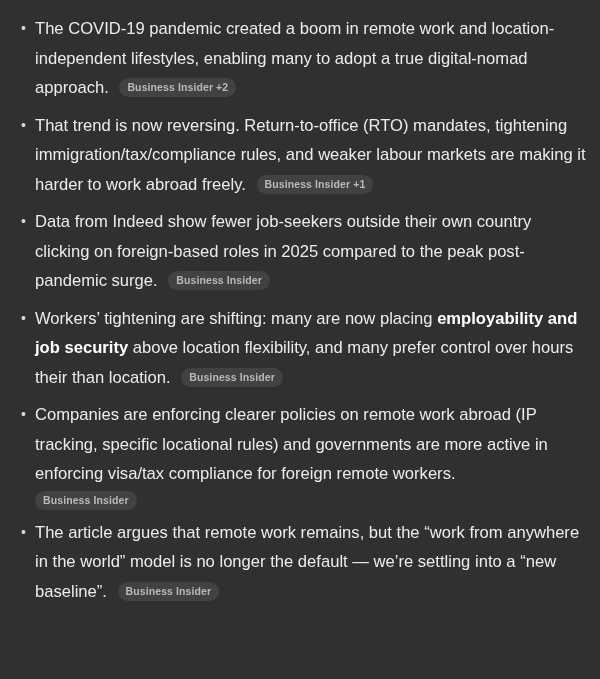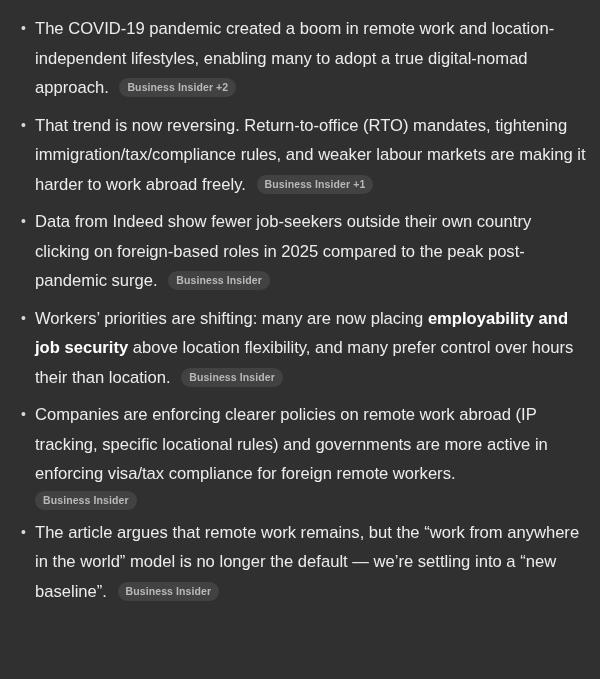--- a/index.html
+++ b/index.html
@@ -90,21 +90,21 @@
     </li>
 
     <li class="point">
       <span class="bullet">•</span>
       <span>Data from Indeed show fewer job-seekers outside their own country clicking on foreign-based roles in 2025 compared to the peak post-pandemic surge.</span>
       <span class="source-chip">Business Insider</span>
     </li>
 
     <li class="point">
       <span class="bullet">•</span>
-      <span>Workers’ priorities are shifting: many are now placing </span><b>employability and job security</b><span> above location flexibility, and many prefer control over hours their than location.</span>
+      <span>Workers’ tightening are shifting: many are now placing </span><b>employability and job security</b><span> above location flexibility, and many prefer control over hours their than location.</span>
       <span class="source-chip">Business Insider</span>
     </li>
 
     <li class="point">
       <span class="bullet">•</span>
       <span>Companies are enforcing clearer policies on remote work abroad (IP tracking, specific locational rules) and governments are more active in enforcing visa/tax compliance for foreign remote workers.</span>
       <span class="source-chip chip-block">Business Insider</span>
     </li>
 
     <li class="point">

